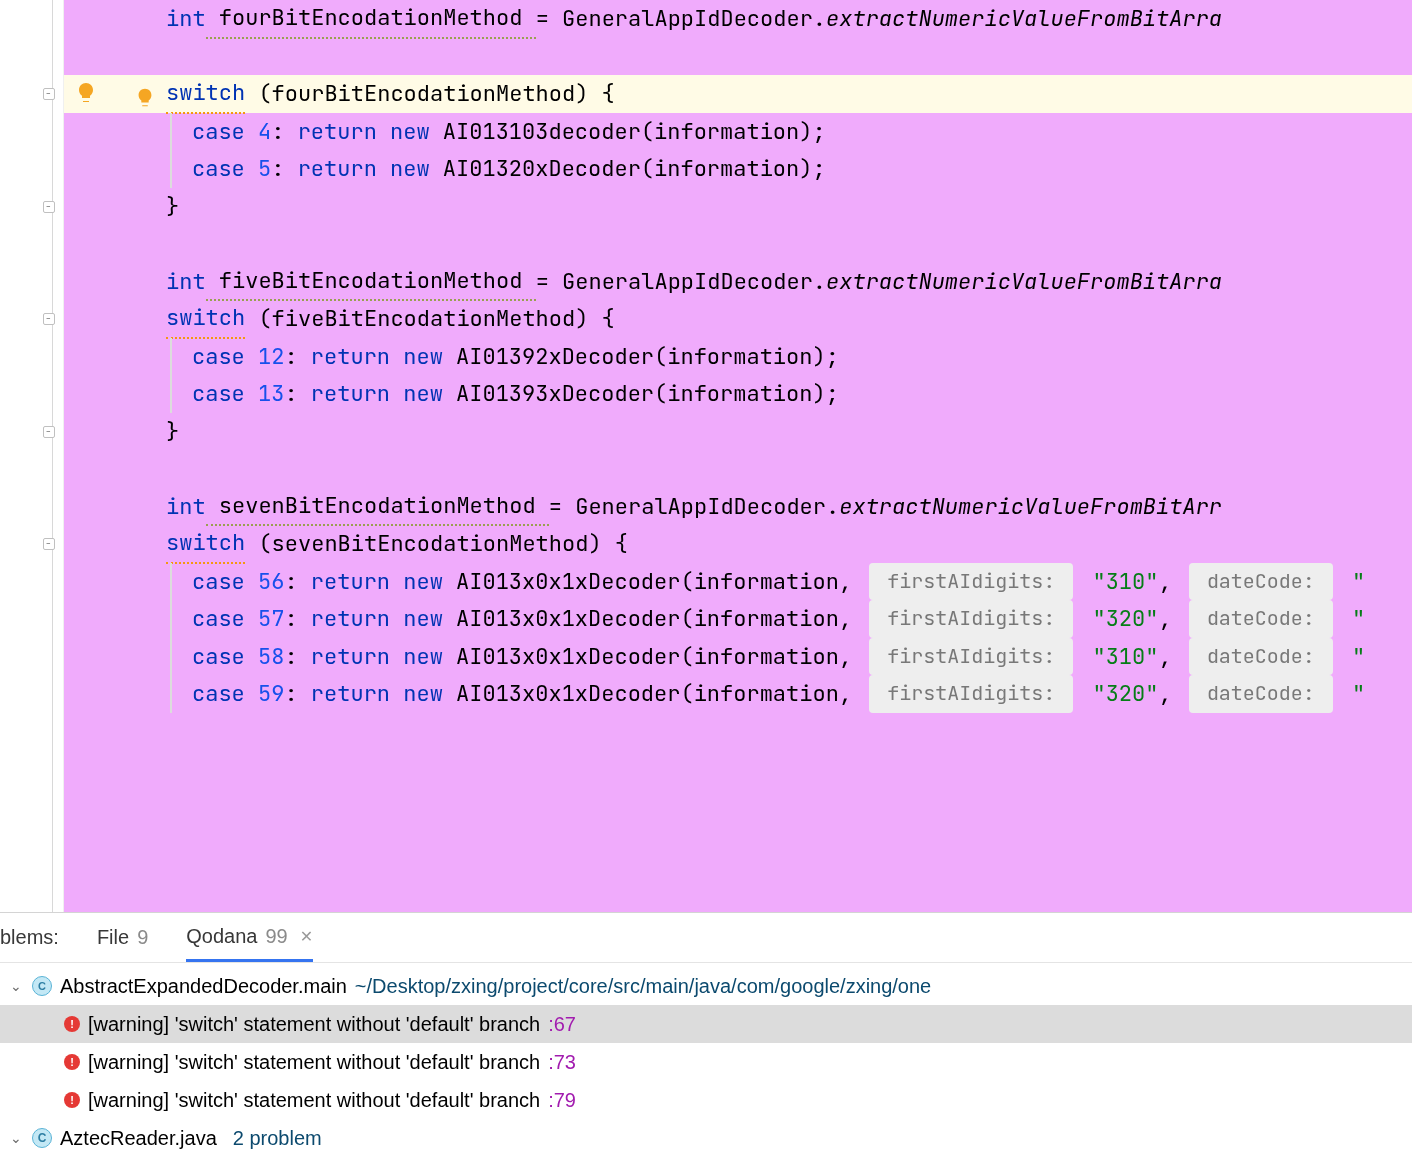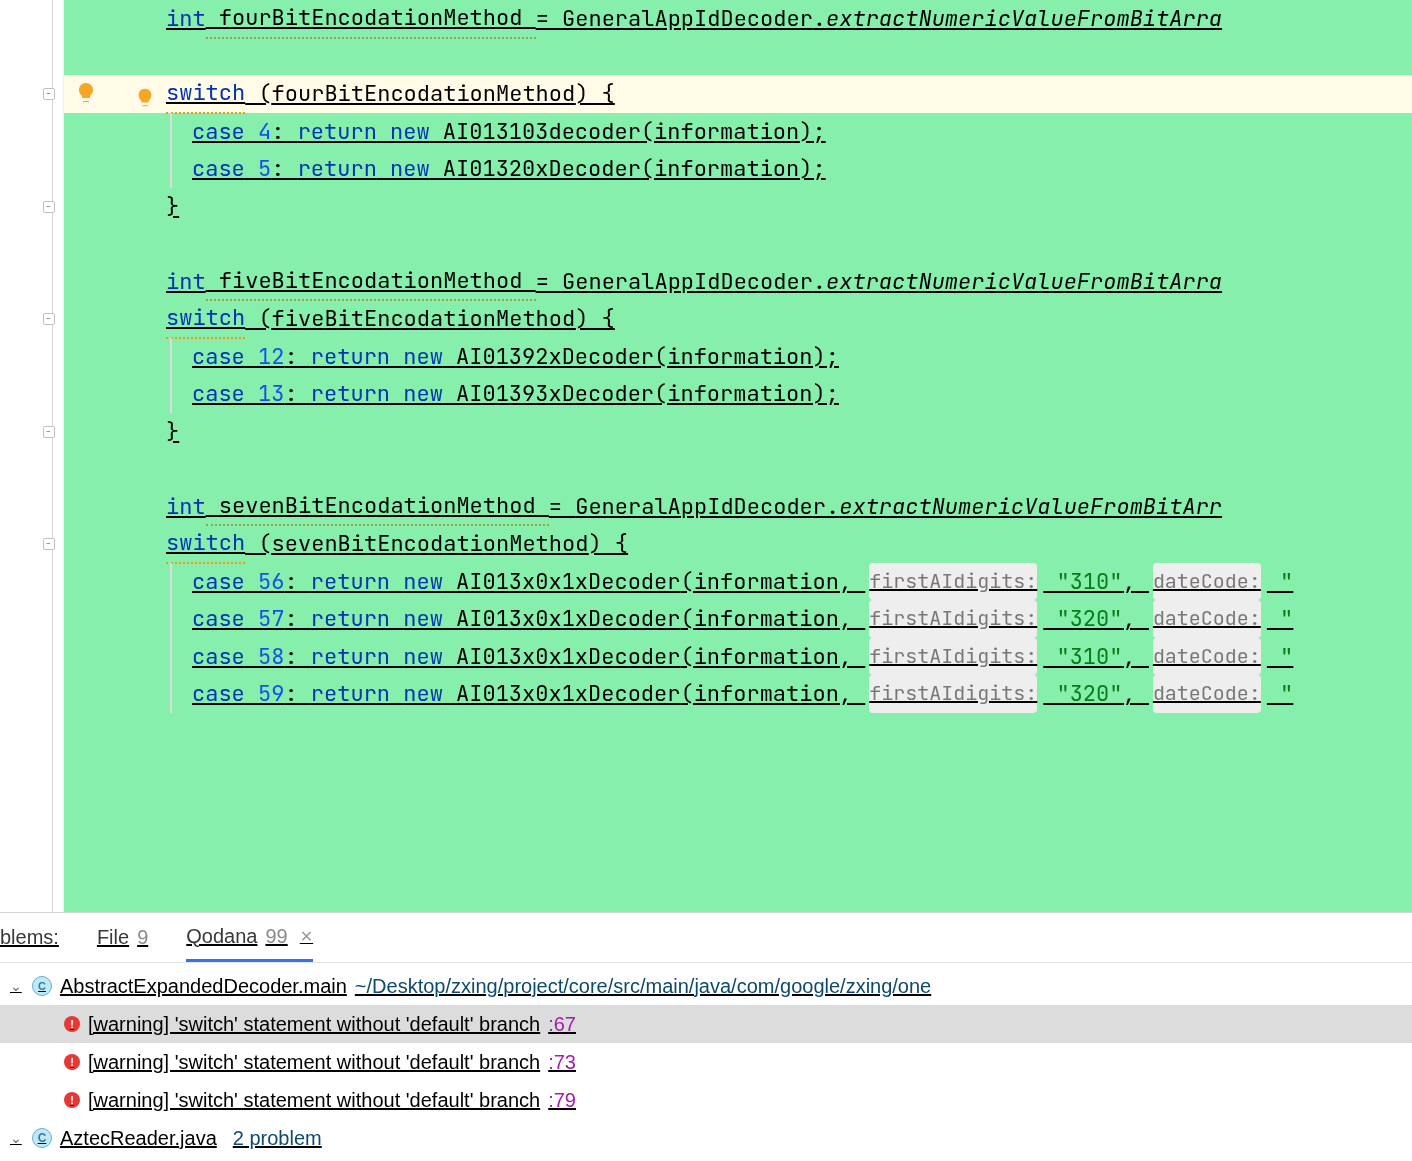--- a/index.html
+++ b/index.html
@@ -9,22 +9,21 @@
     width: 1412px;
     height: 1161px;
     overflow: hidden;
     display: flex;
     flex-direction: column;
   }
   .editor-area {
     flex: 1;
     display: flex;
     overflow: hidden;
-    background: #86efac;
-    text-decoration: underline;
+    background: #f0abfc;
   }
   .gutter {
     width: 64px;
     background: #ffffff;
     position: relative;
     border-right: 1px solid #f0f0f0;
   }
   .fold-line {
     position: absolute;
     left: 52px;
@@ -80,21 +79,21 @@
   .num { color: #1750eb; }
   .str { color: #067d17; }
   .ident { color: #000000; }
   .type { color: #000000; }
   .method-call { font-style: italic; color: #000000; }
   .punct { color: #000000; }
   .hint-pill {
     background: #eeeeee;
     color: #787878;
     border-radius: 4px;
-    padding: 0 0;
+    padding: 0 18px;
     margin: 0 6px 0 4px;
     font-size: 20px;
     font-style: normal;
   }
   .squiggle {
     border-bottom: 2px dotted #f49810;
   }
   .olive-squiggle {
     border-bottom: 2px dotted #9aa050;
   }
@@ -105,21 +104,20 @@
     bottom: 0;
     width: 2px;
     background: #dcdcdc;
   }
 
   
   .problems-panel {
     border-top: 1px solid #d4d4d4;
     background: #ffffff;
     font-family: -apple-system, 'Segoe UI', Arial, sans-serif;
-    text-decoration: underline;
   }
   .problems-tabs {
     display: flex;
     align-items: center;
     height: 50px;
     padding-left: 0;
     gap: 38px;
     border-bottom: 1px solid #e4e4e4;
     font-size: 20px;
     color: #383838;

